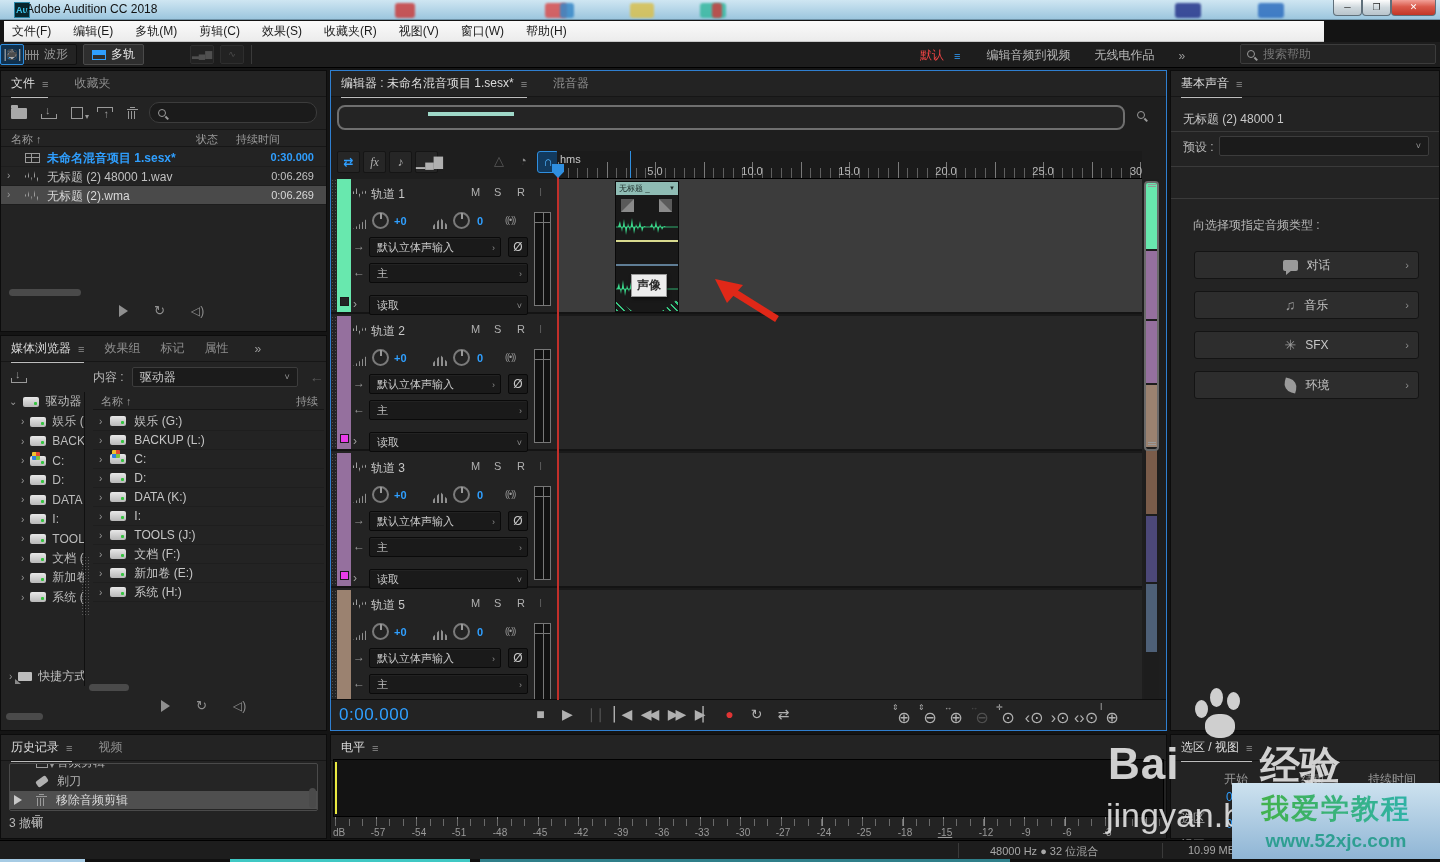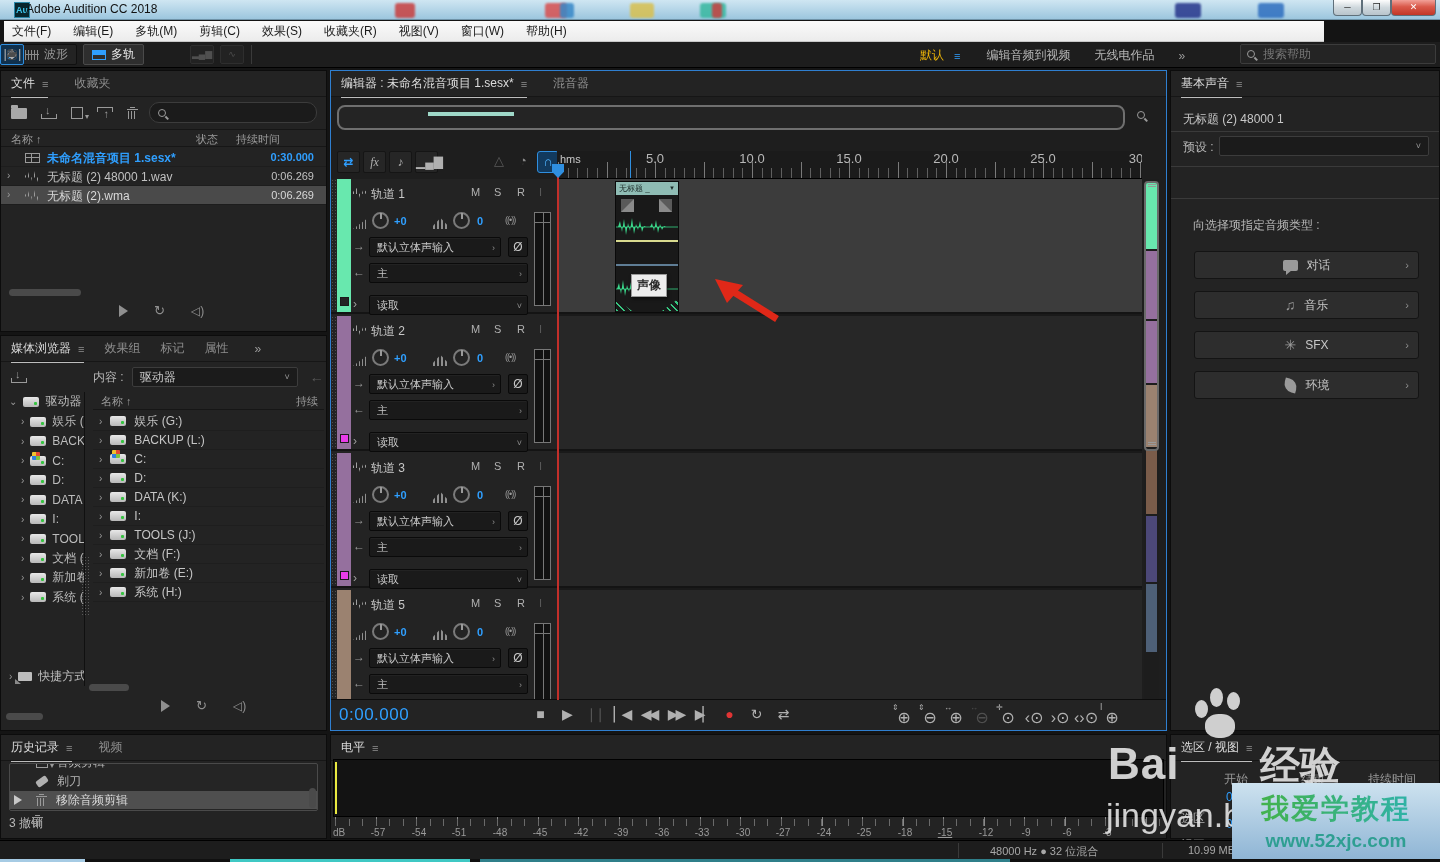--- a/index.html
+++ b/index.html
@@ -36,21 +36,21 @@
   .wv-ic{width:14px;height:10px;background:linear-gradient(#8a8a8a,#8a8a8a) 0 50%/14px 1px no-repeat,
     repeating-linear-gradient(90deg,#8a8a8a 0 1px,transparent 1px 3px);}
   .dimbtn{position:absolute;top:3px;width:24px;height:19px;background:#222;border:1px solid #2e2e2e;border-radius:2px;
     color:#4f4f4f;font-size:9px;text-align:center;line-height:17px;}
   .toolbtn{position:absolute;top:2px;width:24px;height:21px;color:#b0b0b0;font-size:13px;text-align:center;line-height:20px;}
   .toolbtn.active{background:#10314e;border:1px solid #2f8fe0;border-radius:2px;color:#4fb3ff;}
   .toolbtn.dim{color:#4c4c4c;}
   .toolbtn.slip{letter-spacing:-1px;}
   .vsep{position:absolute;top:3px;width:1px;height:19px;background:#3a3a3a;}
   .ws-item{font-size:12px;color:#b8b8b8;margin-right:24px;}
-  .ws-item.active{color:#eab308;}
+  .ws-item.active{color:#ef4444;}
   .ws-menu{color:#2f9fff;font-size:11px;margin-right:26px;}
   .searchbox{position:absolute;right:4px;top:2px;width:196px;height:20px;background:#242424;border:1px solid #3c3c3c;
     border-radius:2px;display:flex;align-items:center;padding:0 6px;gap:6px;}
   .searchbox input{background:transparent;border:none;outline:none;color:#bbb;font-size:12px;width:150px;}
   .lens{display:inline-block;width:8px;height:8px;border:1.5px solid #9a9a9a;border-radius:50%;position:relative;}
   .lens::after{content:"";position:absolute;left:6px;top:7px;width:4px;height:1.5px;background:#9a9a9a;transform:rotate(45deg);}
 
   
   .panel{position:absolute;background:#232323;border:1px solid #0c0c0c;}
   .ptabs{position:absolute;left:0;top:0;right:0;height:26px;background:#232323;border-bottom:1px solid #161616;
@@ -132,21 +132,21 @@
     color:#b0b0b0;font-size:12px;text-align:center;line-height:20px;}
   .ebtn.blue{color:#2f9fff;font-weight:bold;}
   .ebtn.fx{font-style:italic;font-family:"Liberation Serif",serif;}
   .hdrbtn{position:absolute;width:22px;height:22px;text-align:center;line-height:20px;color:#8a8a8a;font-size:13px;}
   .hdrbtn.phones{background:#123a5e;border:1px solid #2f8fe0;border-radius:3px;color:#4fb3ff;font-weight:bold;}
   .ruler{position:absolute;left:226px;top:80px;width:585px;height:28px;background:#1b1b1b;border-bottom:1px solid #000;overflow:hidden;}
   .ruler .ticks{position:absolute;left:1px;right:0;bottom:0;height:10px;
     background:repeating-linear-gradient(90deg,#5f5f5f 0 1px,transparent 1px 9.7px);}
   .ruler .ticksM{position:absolute;left:1px;right:0;bottom:0;height:16px;
     background:repeating-linear-gradient(90deg,#7a7a7a 0 1px,transparent 1px 48.5px);}
-  .rlabel{position:absolute;top:0;transform:translateX(-50%);font-size:13px;color:#b8b8b8;}
+  .rlabel{position:absolute;top:14px;transform:translateX(-50%);font-size:11px;color:#b8b8b8;}
   .runit{position:absolute;left:3px;top:2px;font-size:11px;color:#c8c8c8;}
   .marker-line{position:absolute;top:0;width:1px;height:28px;background:#2f8fe0;}
   .playhead-cap{position:absolute;left:221px;top:93px;width:12px;height:14px;background:#2f8fe0;
     clip-path:polygon(0 0,100% 0,100% 55%,50% 100%,0 55%);z-index:8;}
   .playhead-line{position:absolute;left:226px;top:96px;width:1.5px;height:533px;background:#c22f2a;z-index:7;}
 
   .tracks{position:absolute;left:0;top:108px;width:226px;height:522px;overflow:hidden;background:#232323;}
   .track{position:absolute;left:0;right:0;height:135px;border-bottom:2px solid #141414;}
   .track:nth-of-type(1){top:0;} .track:nth-of-type(2){top:137px;} .track:nth-of-type(3){top:274px;} .track:nth-of-type(4){top:411px;}
   .t-grip{position:absolute;left:0;top:0;width:6px;height:100%;

